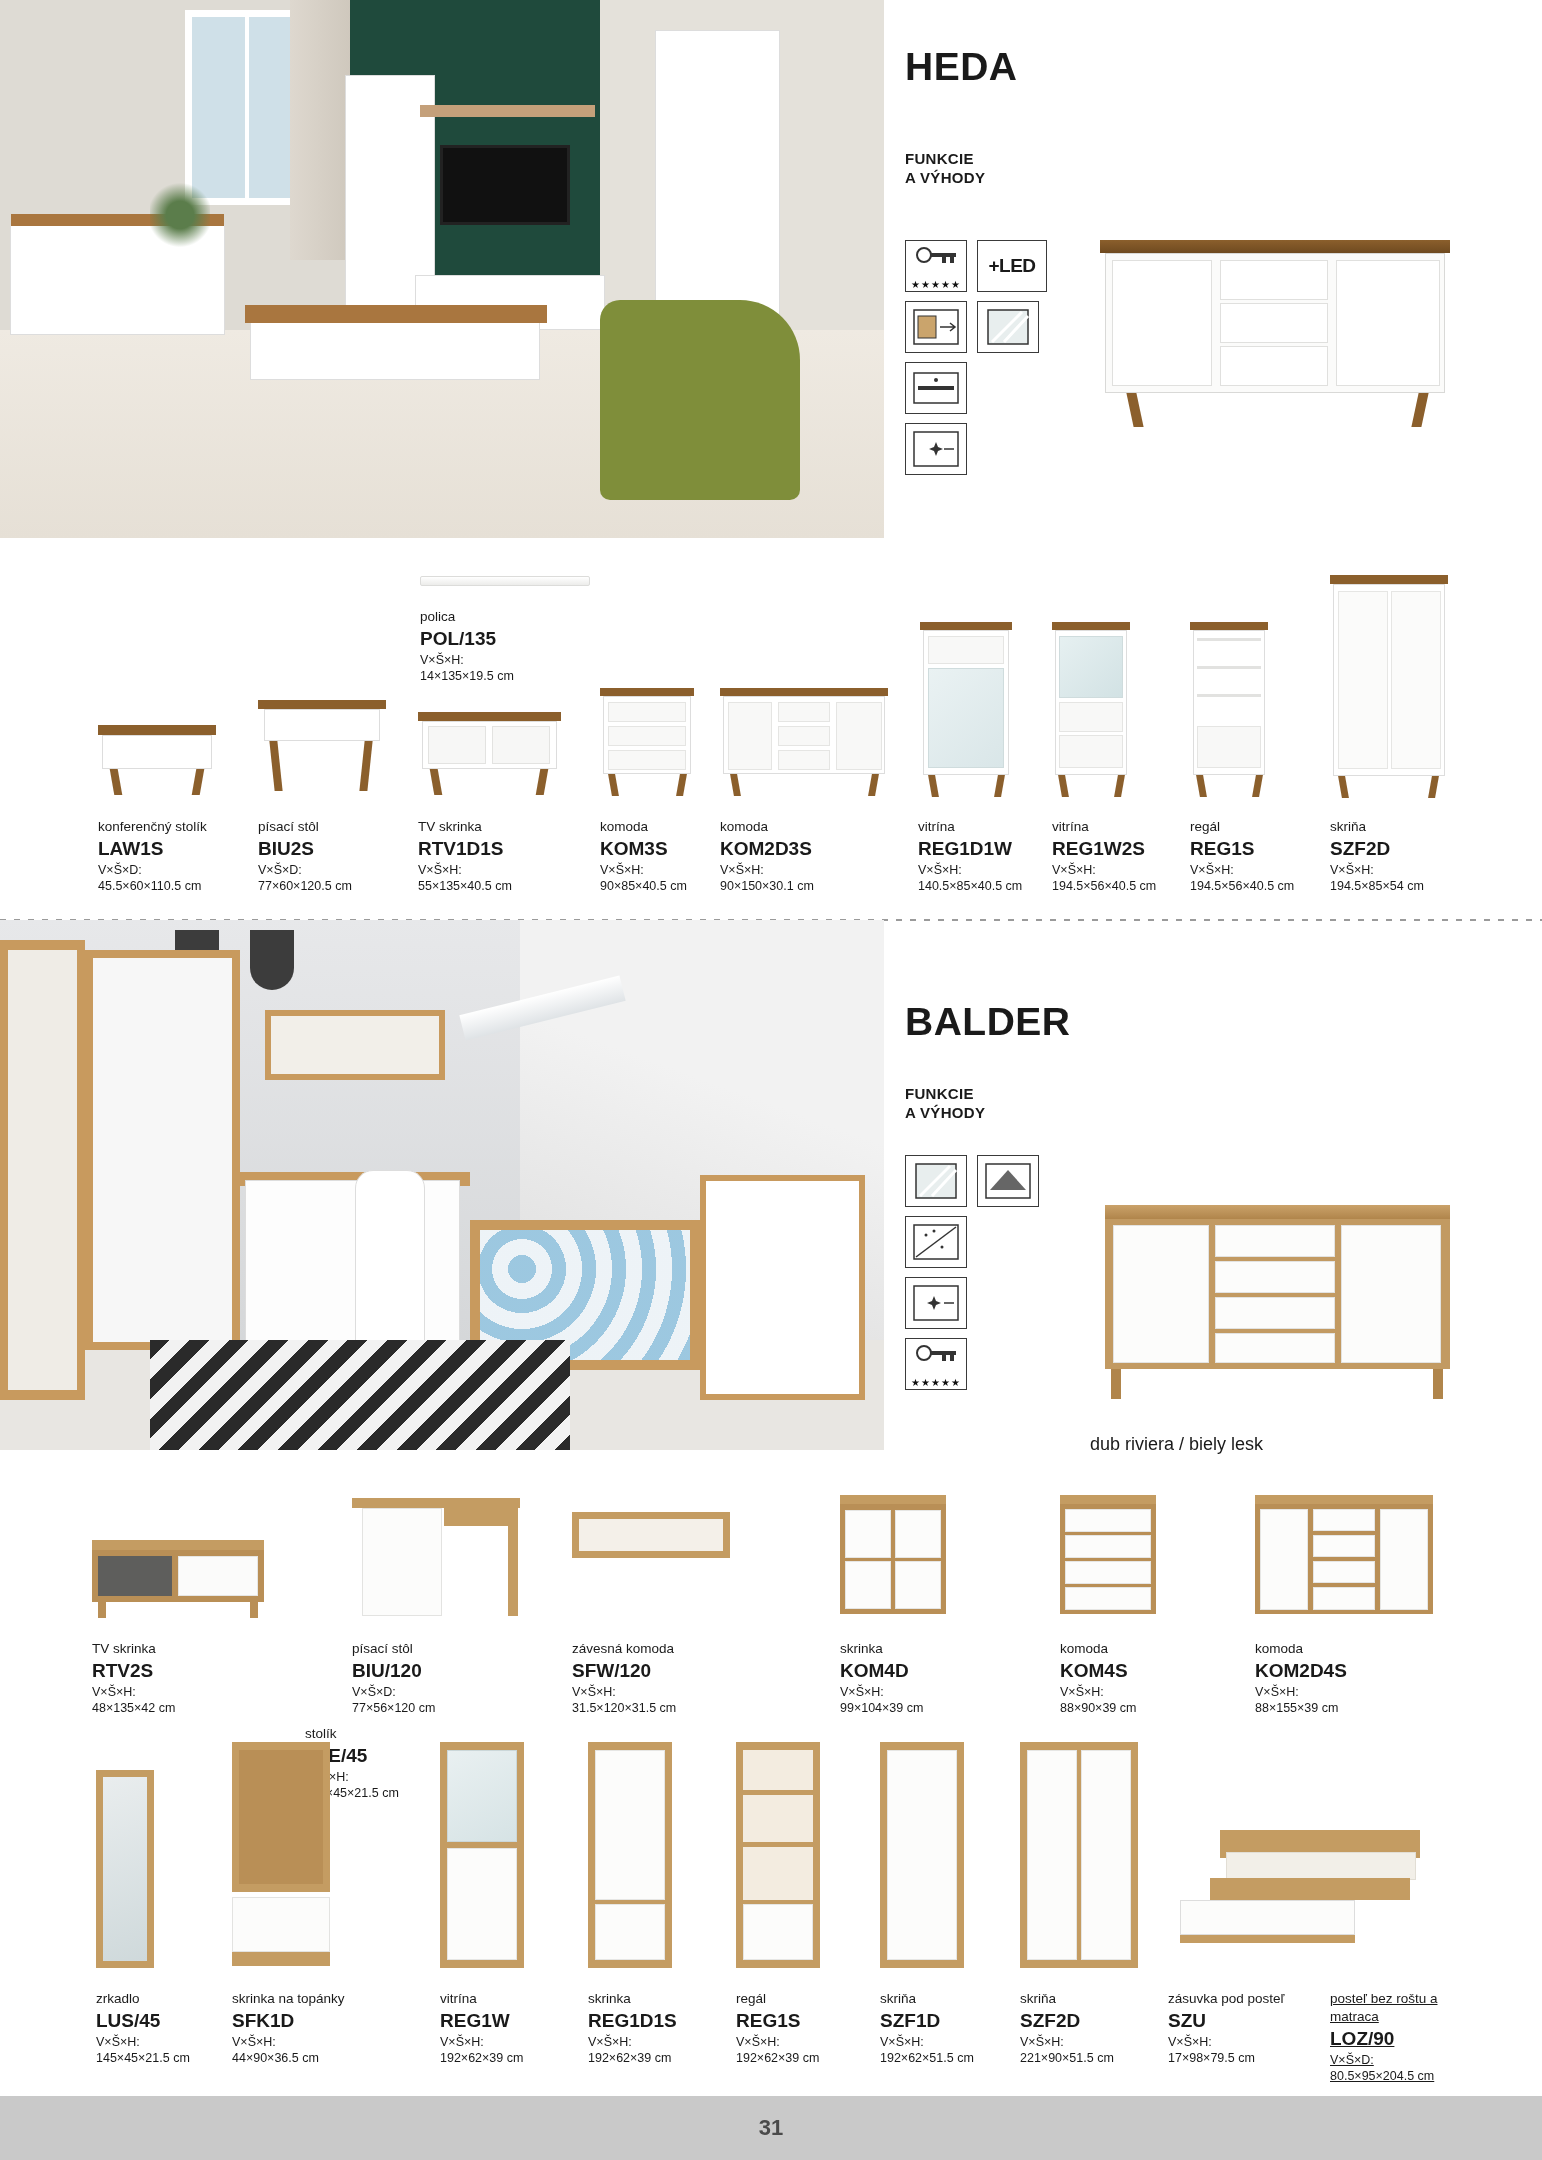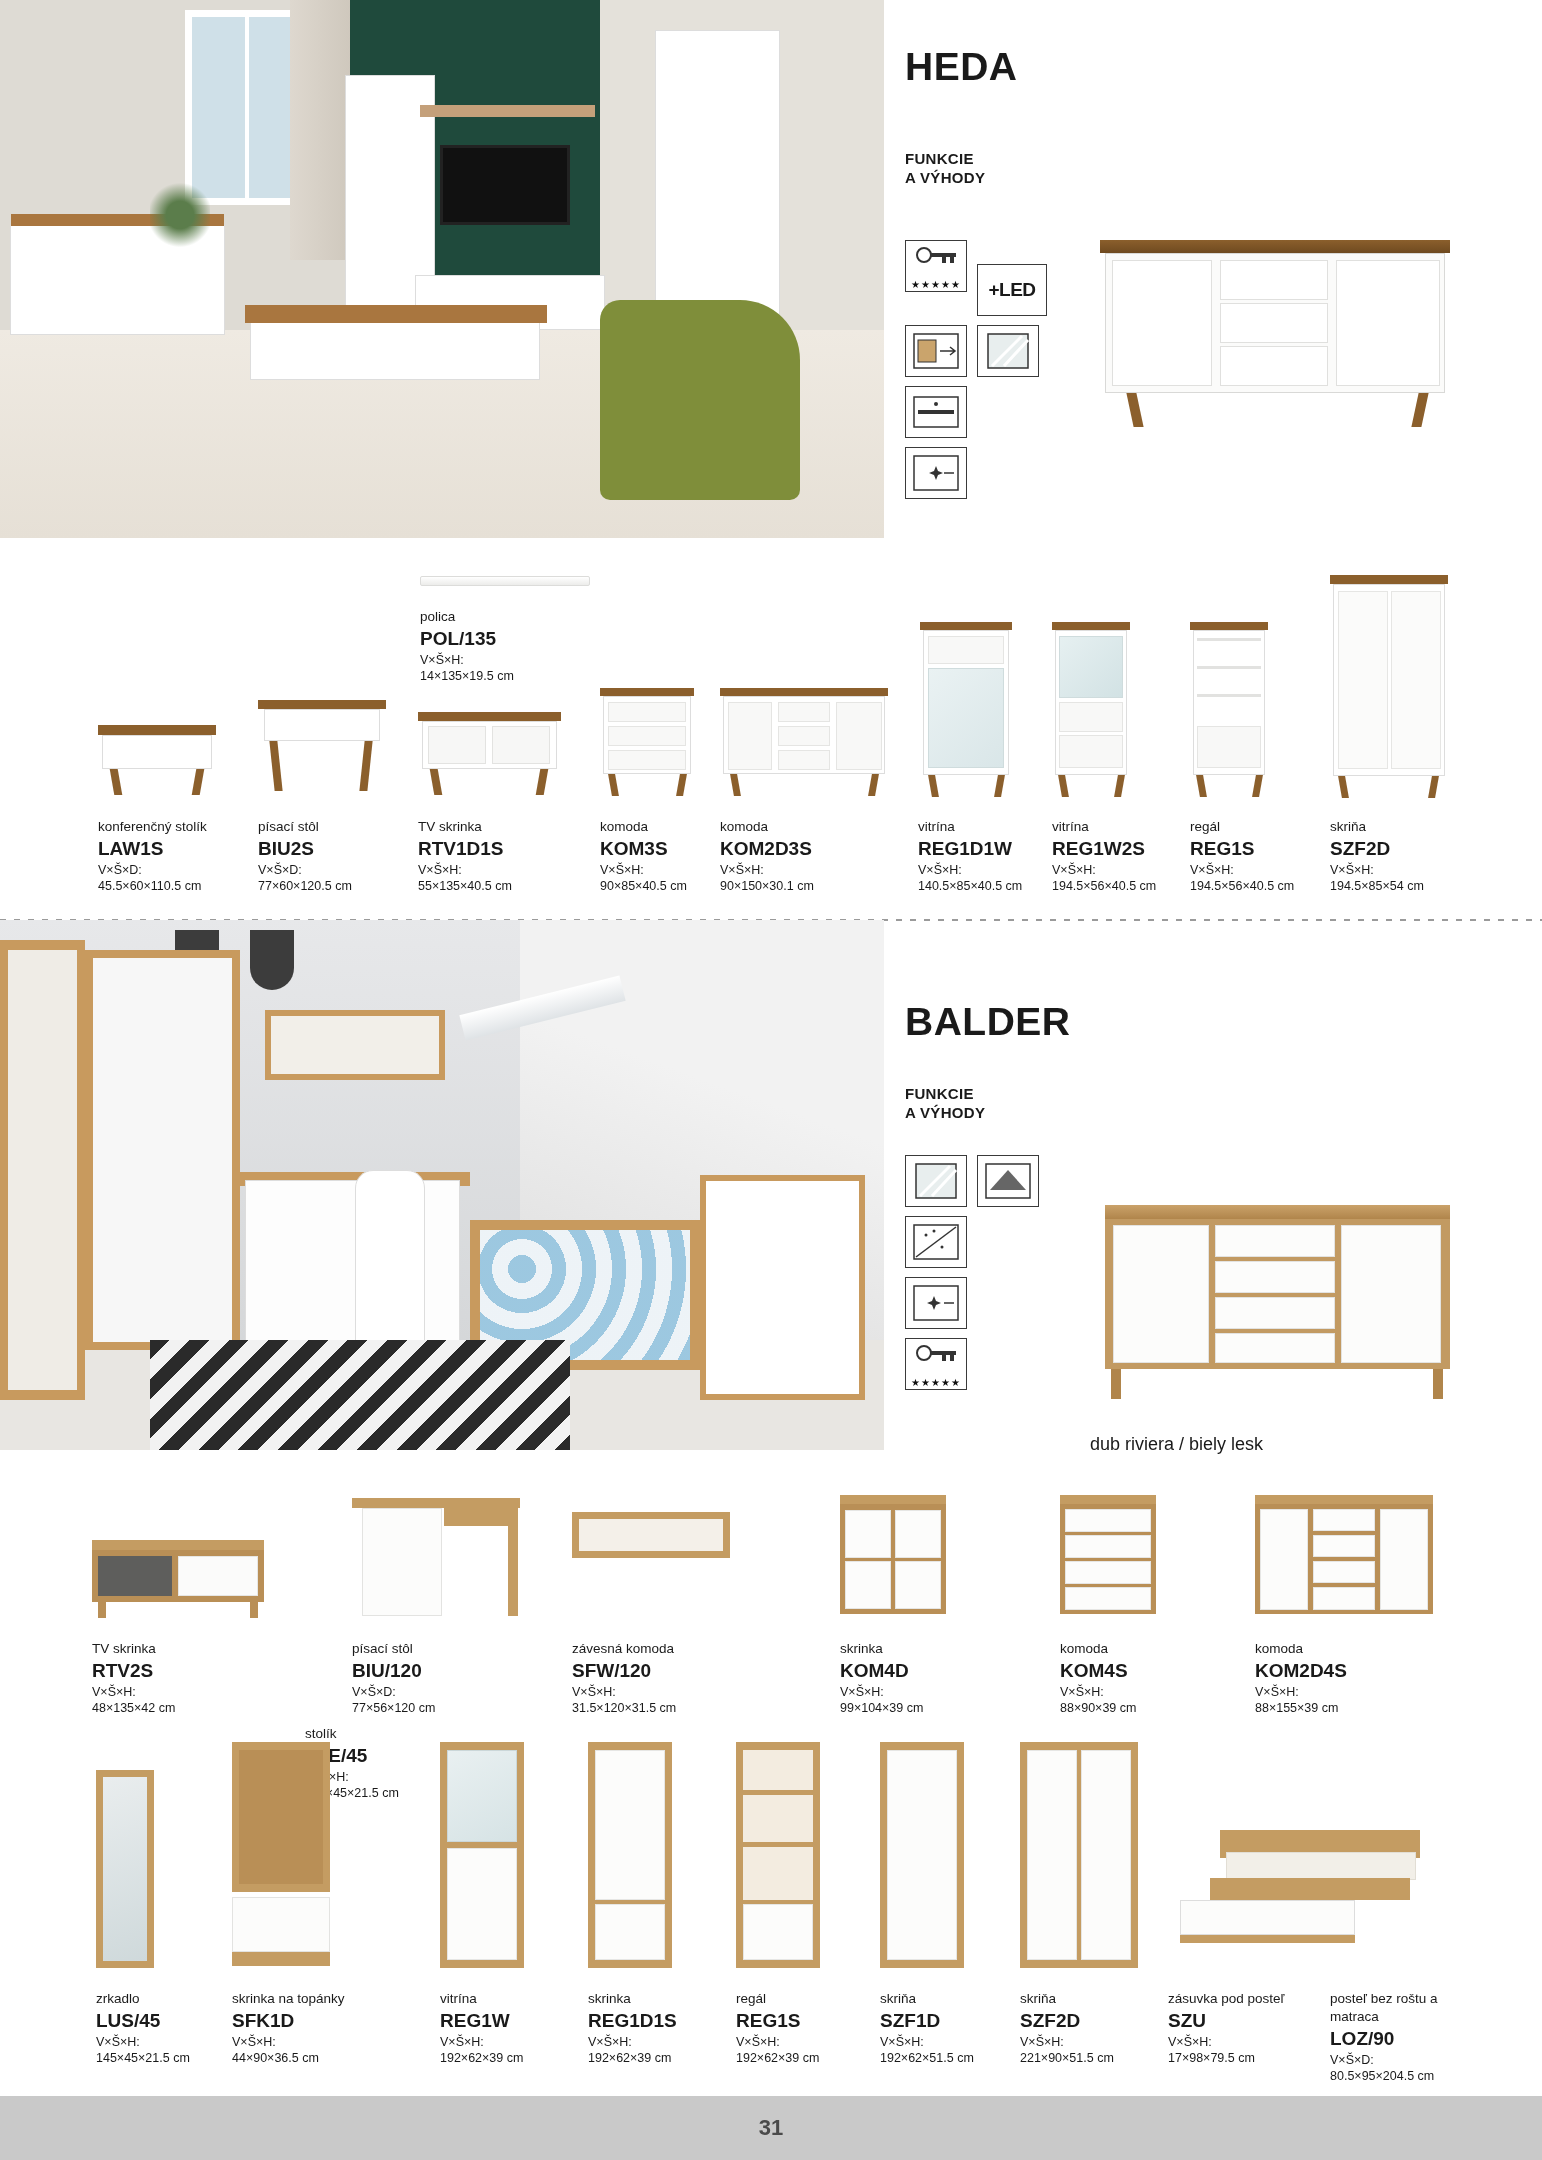--- a/index.html
+++ b/index.html
@@ -59,21 +59,21 @@
   .mp-lamp { position:absolute; left:175px; top:10px; width:44px; height:60px; background:#3c3c3c; border-radius:0 0 22px 22px; }
   .mp-lamp2 { position:absolute; left:250px; top:10px; width:44px; height:60px; background:#3c3c3c; border-radius:0 0 22px 22px; }
   .mp-tube { position:absolute; left:460px; top:75px; width:165px; height:26px; background:linear-gradient(180deg,#ffffff,#dfe3e6); transform:rotate(-14deg); }
 
   
   .brand-title { font-size:39px; font-weight:bold; letter-spacing:.5px; }
   .fk-label { font-size:15px; font-weight:bold; line-height:1.25; letter-spacing:.3px; }
 
   .feat-box { width:62px; height:52px; border:1.5px solid #3a3a3a; position:relative; background:#fff; }
   .feat-row { display:flex; gap:10px; margin-bottom:9px; }
-  .led-box { width:70px; height:52px; border:1.5px solid #3a3a3a; display:flex; align-items:center; justify-content:center; font-size:19px; font-weight:bold; letter-spacing:-.5px;margin-top:24px; }
+  .led-box { width:70px; height:52px; border:1.5px solid #3a3a3a; display:flex; align-items:center; justify-content:center; font-size:19px; font-weight:bold; letter-spacing:-.5px; }
   .stars { position:absolute; left:0; right:0; bottom:1px; text-align:center; font-size:10px; letter-spacing:1px; color:#111; }
 
   .colorline { font-size:18px; line-height:1.35; }
 
   
   .item-name { font-size:13.5px; line-height:1.35; }
   .item-code { font-size:19px; font-weight:bold; line-height:1.35; }
   .item-dim { font-size:12.5px; line-height:1.3; color:#1a1a1a; }
 
   .dots { position:absolute; left:0; width:1542px; height:2px;
@@ -605,21 +605,21 @@
     <div class="item-code">SZF2D</div>
     <div class="item-dim">V×Š×H:</div>
     <div class="item-dim">221×90×51.5 cm</div>
   </div>
   <div style="position:absolute; left:1168px; top:1990px; width:150px;">
     <div class="item-name">zásuvka pod posteľ</div>
     <div class="item-code">SZU</div>
     <div class="item-dim">V×Š×H:</div>
     <div class="item-dim">17×98×79.5 cm</div>
   </div>
-  <div style="position:absolute; left:1330px; top:1990px; width:160px;">
+  <div style="position:absolute; left:1330px; top:1990px; width:160px;text-decoration:underline;">
     <div class="item-name">posteľ bez roštu a matraca</div>
     <div class="item-code">LOZ/90</div>
     <div class="item-dim">V×Š×D:</div>
     <div class="item-dim">80.5×95×204.5 cm</div>
   </div>
 
   <div class="footer">
     <div class="pn">31</div>
   </div>
 

